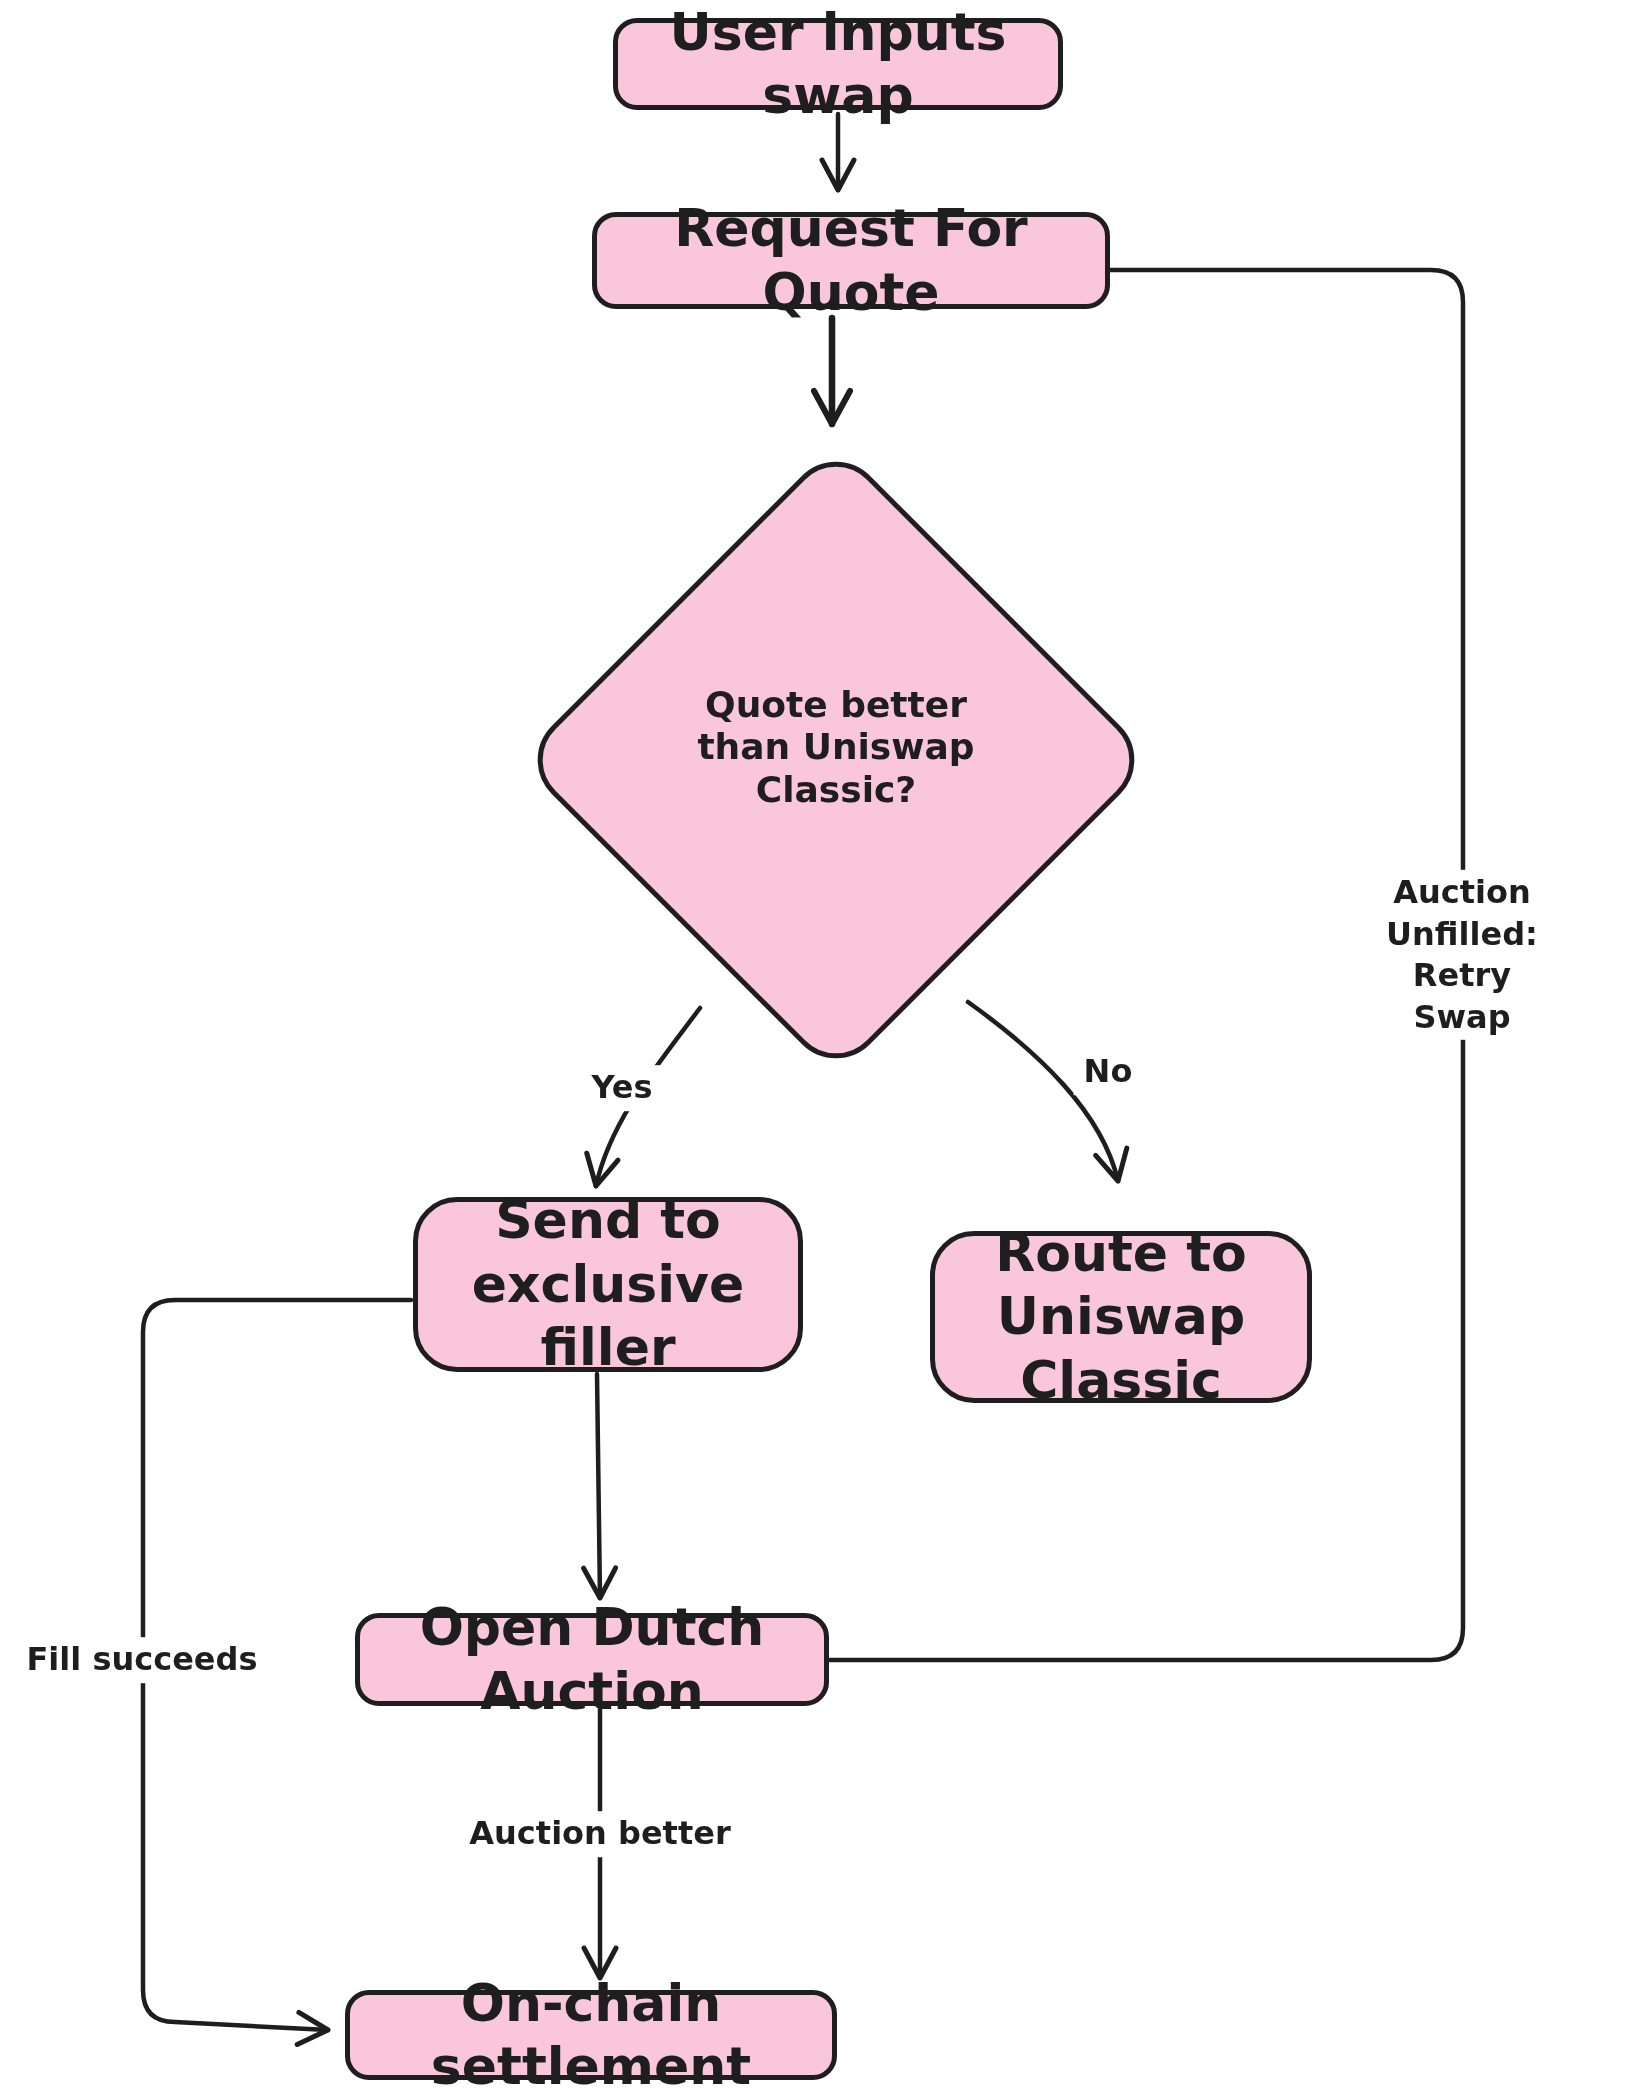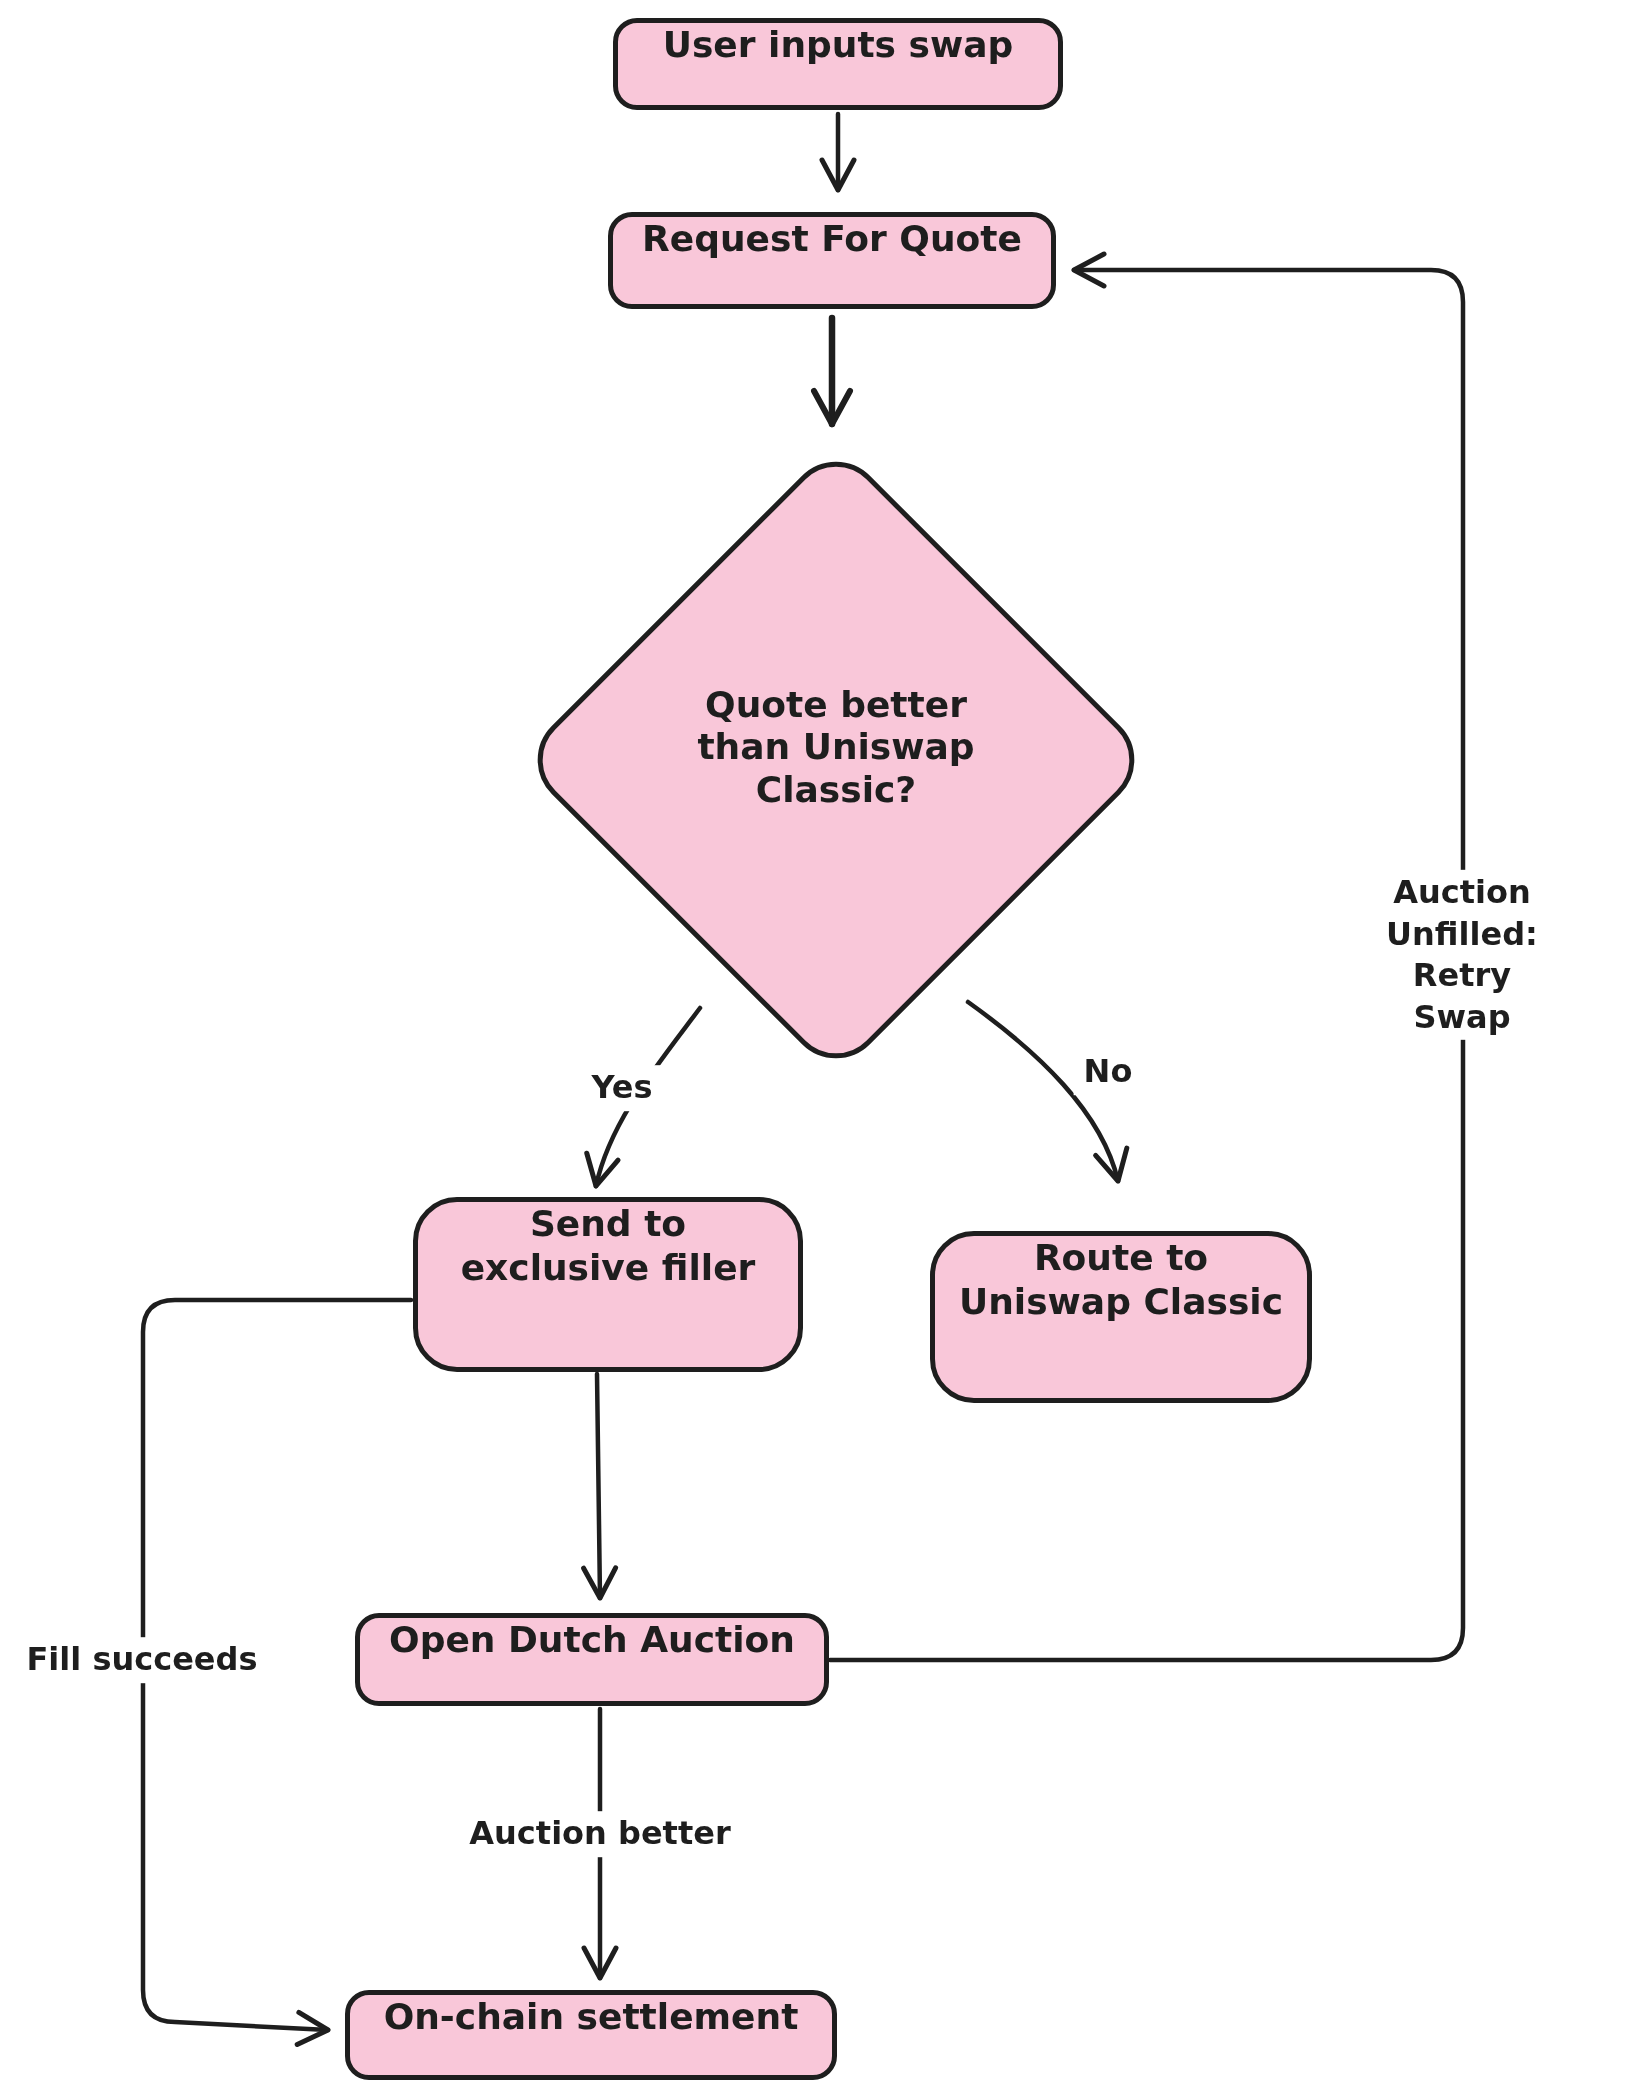--- a/index.html
+++ b/index.html
@@ -20,23 +20,23 @@
   svg.edges{position:absolute;left:0;top:0;width:1637px;height:2091px;z-index:1;}
   .edge{fill:none;stroke:var(--stroke);stroke-width:4.5;stroke-linecap:round;stroke-linejoin:round;}
   .edge.bold{stroke-width:6.5;}
   .arrowhead{fill:none;stroke:var(--stroke);stroke-linecap:round;stroke-linejoin:round;}
 
   .node{
     position:absolute;z-index:3;
     box-sizing:border-box;
     background:var(--fill);
     border:5px solid var(--stroke);
-    display:flex;justify-content:center;
+    display:flex;align-items:center;justify-content:center;
     text-align:center;
-    font-size:36px;font-weight:600;line-height:1.22;
+    font-size:52px;font-weight:600;line-height:1.22;
     white-space:pre-line;
     color:var(--text);
   }
   .r-small{border-radius:24px;}
   .r-big{border-radius:44px;}
 
   .diamond{
     position:absolute;z-index:2;
     box-sizing:border-box;
     left:611px;top:535px;width:450px;height:450px;
@@ -83,21 +83,21 @@
     <path class="edge" d="M 597 1374 L 600 1598" marker-end="url(#arrow)"></path>
     <path class="edge" d="M 600 1709 L 600 1978" marker-end="url(#arrow)"></path>
     <path class="edge" d="M 411 1300 L 175 1300 Q 143 1300 143 1332 L 143 1990 Q 143 2022 175 2022 L 328 2030" marker-end="url(#arrow)"></path>
     <path class="edge" d="M 830 1660 L 1431 1660 Q 1463 1660 1463 1628 L 1463 302 Q 1463 270 1431 270 L 1074 270" marker-end="url(#arrow)"></path>
   </svg>
 
   <div class="node r-small" style="left:613px;top:18px;width:450px;height:92px;">
     <span>User inputs swap</span>
   </div>
 
-  <div class="node r-small" style="left:608px;top:212px;width:448px;height:97px;">
+  <div class="node r-small" style="left:592px;top:212px;width:518px;height:97px;">
     <span>Request For Quote</span>
   </div>
 
   <div class="diamond"></div>
   <div class="diamond-label">Quote better
 than Uniswap
 Classic?</div>
 
   <div class="node r-big" style="left:413px;top:1197px;width:390px;height:175px;">
     <span>Send to

